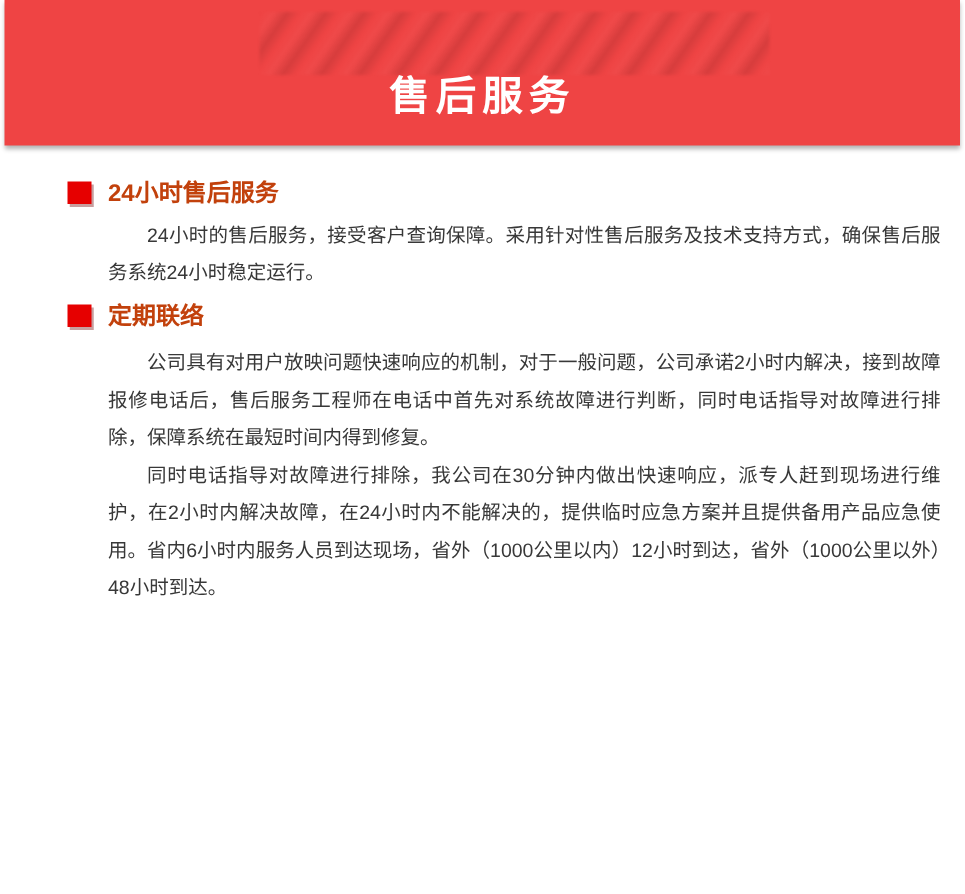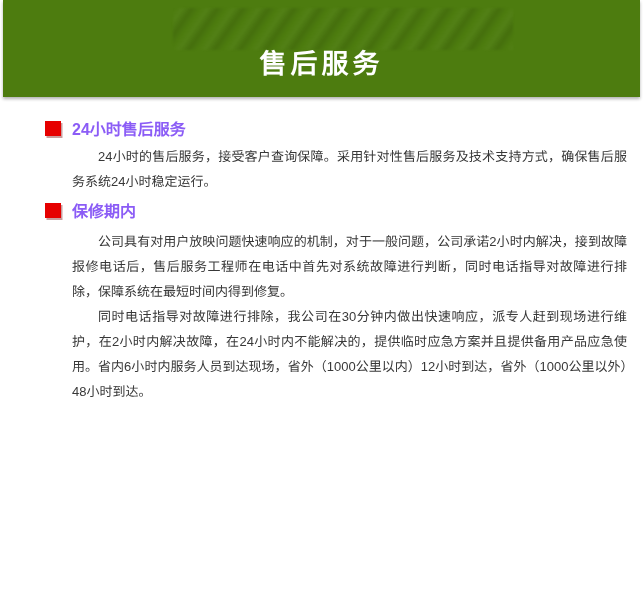--- a/index.html
+++ b/index.html
@@ -13,21 +13,21 @@
     width: 643px;
     height: 596px;
     background: #ffffff;
     overflow: hidden;
   }
   
   .banner {
     position: relative;
     margin: 0 3px;
     height: 97px;
-    background: #4d7c0f;
+    background: #ef4444;
     box-shadow: 0 2px 3px rgba(0,0,0,0.30);
     display: flex;
     align-items: center;
     justify-content: center;
     overflow: hidden;
   }
   .banner-title {
     margin: 0;
     padding-top: 26px;
     color: #ffffff;
@@ -69,21 +69,21 @@
     width: 16px;
     height: 15px;
     background: #e60000;
     box-shadow: 1.5px 2px 0 rgba(110, 0, 0, 0.38);
   }
   .section-title {
     margin: 0;
     font-size: 16px;
     line-height: 21px;
     font-weight: bold;
-    color: #8b5cf6;
+    color: #c2410c;
   }
   .body-para {
     margin: 0;
     font-size: 13px;
     line-height: 25px;
     color: #383838;
     text-align: justify;
     text-indent: 2em;
   }
 </style>
@@ -99,21 +99,21 @@
       <section class="section">
         <div class="heading-row">
           <span class="red-square"></span>
           <h2 class="section-title">24小时售后服务</h2>
         </div>
         <p class="body-para">24小时的售后服务，接受客户查询保障。采用针对性售后服务及技术支持方式，确保售后服务系统24小时稳定运行。</p>
       </section>
       <section class="section">
         <div class="heading-row">
           <span class="red-square"></span>
-          <h2 class="section-title">保修期内</h2>
+          <h2 class="section-title">定期联络</h2>
         </div>
       </section>
       <section class="section">
         <p class="body-para">公司具有对用户放映问题快速响应的机制，对于一般问题，公司承诺2小时内解决，接到故障报修电话后，售后服务工程师在电话中首先对系统故障进行判断，同时电话指导对故障进行排除，保障系统在最短时间内得到修复。</p>
         <p class="body-para">同时电话指导对故障进行排除，我公司在30分钟内做出快速响应，派专人赶到现场进行维护，在2小时内解决故障，在24小时内不能解决的，提供临时应急方案并且提供备用产品应急使用。省内6小时内服务人员到达现场，省外（1000公里以内）12小时到达，省外（1000公里以外）48小时到达。</p>
       </section>
       <section class="section">
       </section>
     </main>
 </div>

